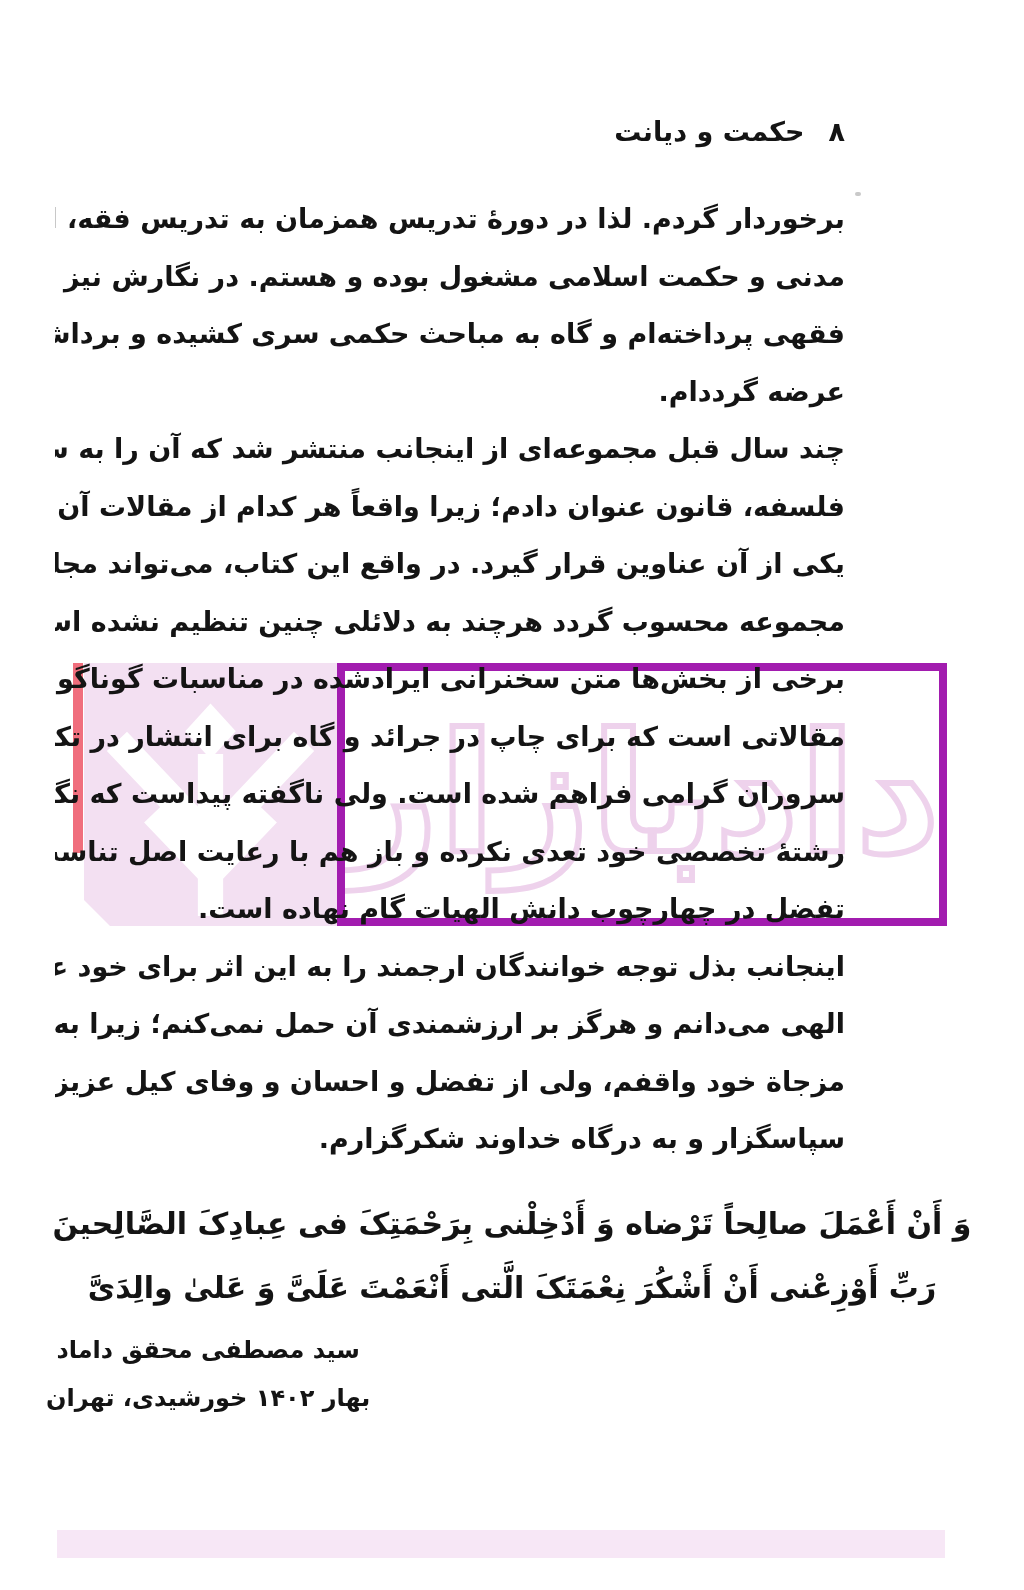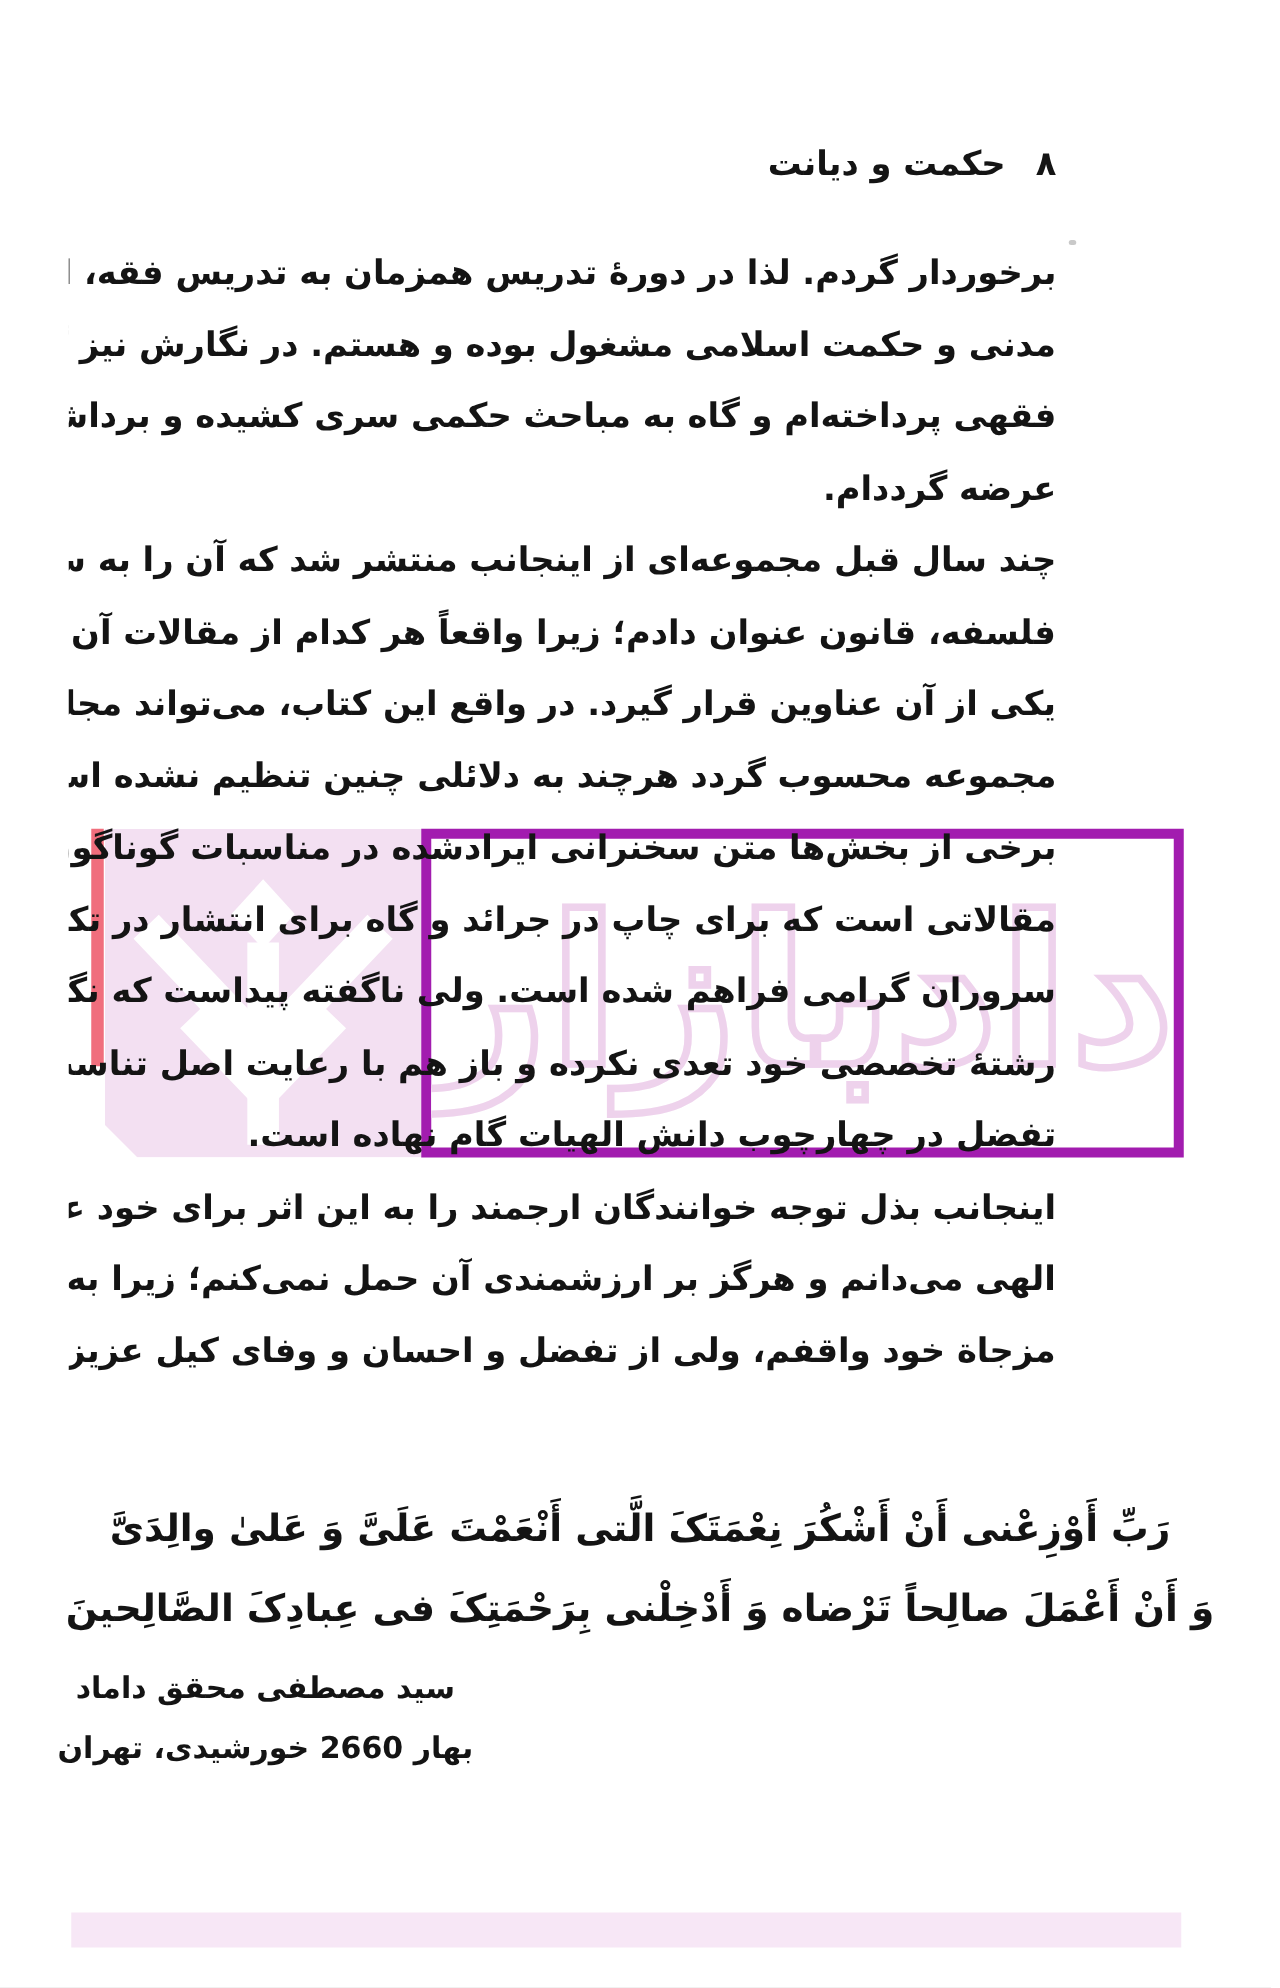--- a/index.html
+++ b/index.html
@@ -139,28 +139,29 @@
         <div class="line">مقالاتی است که برای چاپ در جرائد و گاه برای انتشار در تکریم‌نامهٔ دوستان و</div>
         <div class="line">سروران گرامی فراهم شده است. ولی ناگفته پیداست که نگارنده در هر مورد از</div>
         <div class="line">رشتهٔ تخصصی خود تعدی نکرده و باز هم با رعایت اصل تناسب حکم و</div>
         <div class="line last">تفضل در چهارچوب دانش الهیات گام نهاده است.</div>
       </div>
 
       <div>
         <div class="line">اینجانب بذل توجه خوانندگان ارجمند را به این اثر برای خود عطیه و فضل</div>
         <div class="line">الهی می‌دانم و هرگز بر ارزشمندی آن حمل نمی‌کنم؛ زیرا به قصور و بضاعت</div>
         <div class="line">مزجاة خود واقفم، ولی از تفضل و احسان و وفای کیل عزیزان صمیمانه</div>
+        <div class="line last">سپاسگزار و به درگاه خداوند شکرگزارم.</div>
       </div>
 
     </div>
 
     <div class="prayer">
+      <div>وَ أَنْ أَعْمَلَ صالِحاً تَرْضاه وَ أَدْخِلْنی بِرَحْمَتِکَ فی عِبادِکَ الصَّالِحینَ</div>
       <div>رَبِّ أَوْزِعْنی أَنْ أَشْکُرَ نِعْمَتَکَ الَّتی أَنْعَمْتَ عَلَیَّ وَ عَلیٰ والِدَیَّ</div>
-      <div>وَ أَنْ أَعْمَلَ صالِحاً تَرْضاه وَ أَدْخِلْنی بِرَحْمَتِکَ فی عِبادِکَ الصَّالِحینَ</div>
     </div>
 
     <div class="signature-block">
       <div>سید مصطفی محقق داماد</div>
-      <div>بهار 2660 خورشیدی، تهران</div>
+      <div>بهار ۱۴۰۲ خورشیدی، تهران</div>
     </div>
 
   </div>
 </div>
 
 </body></html>

